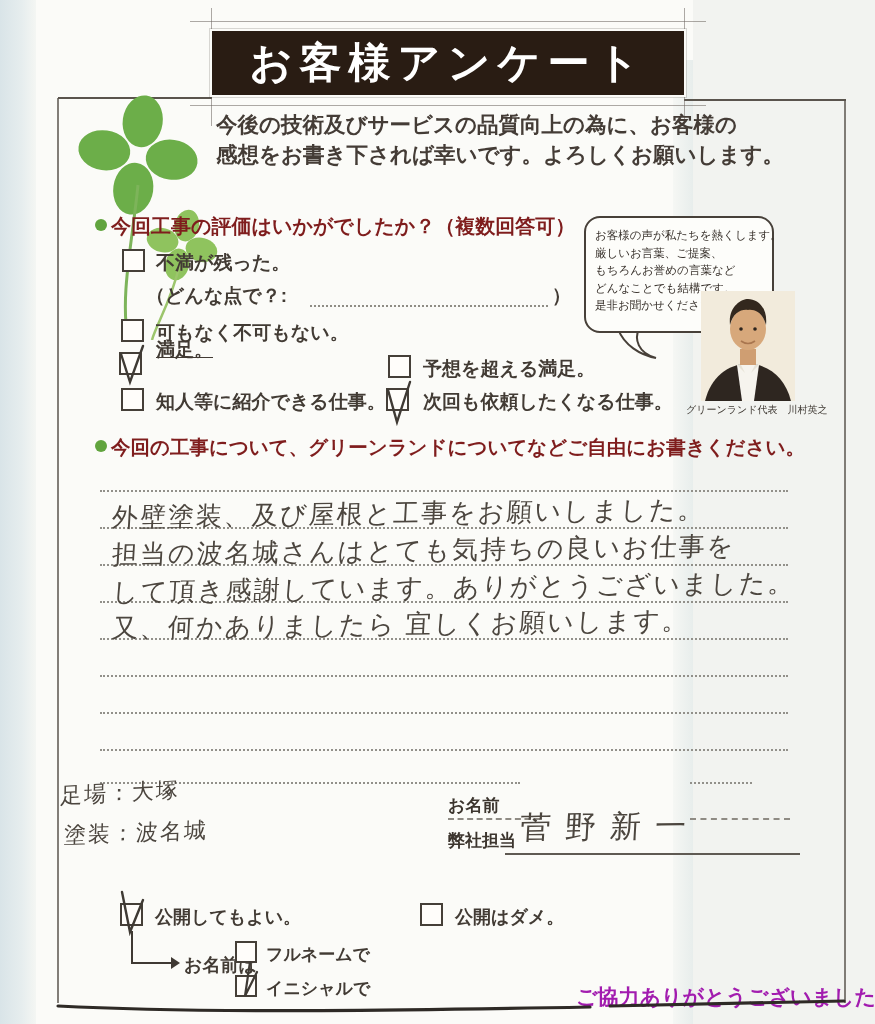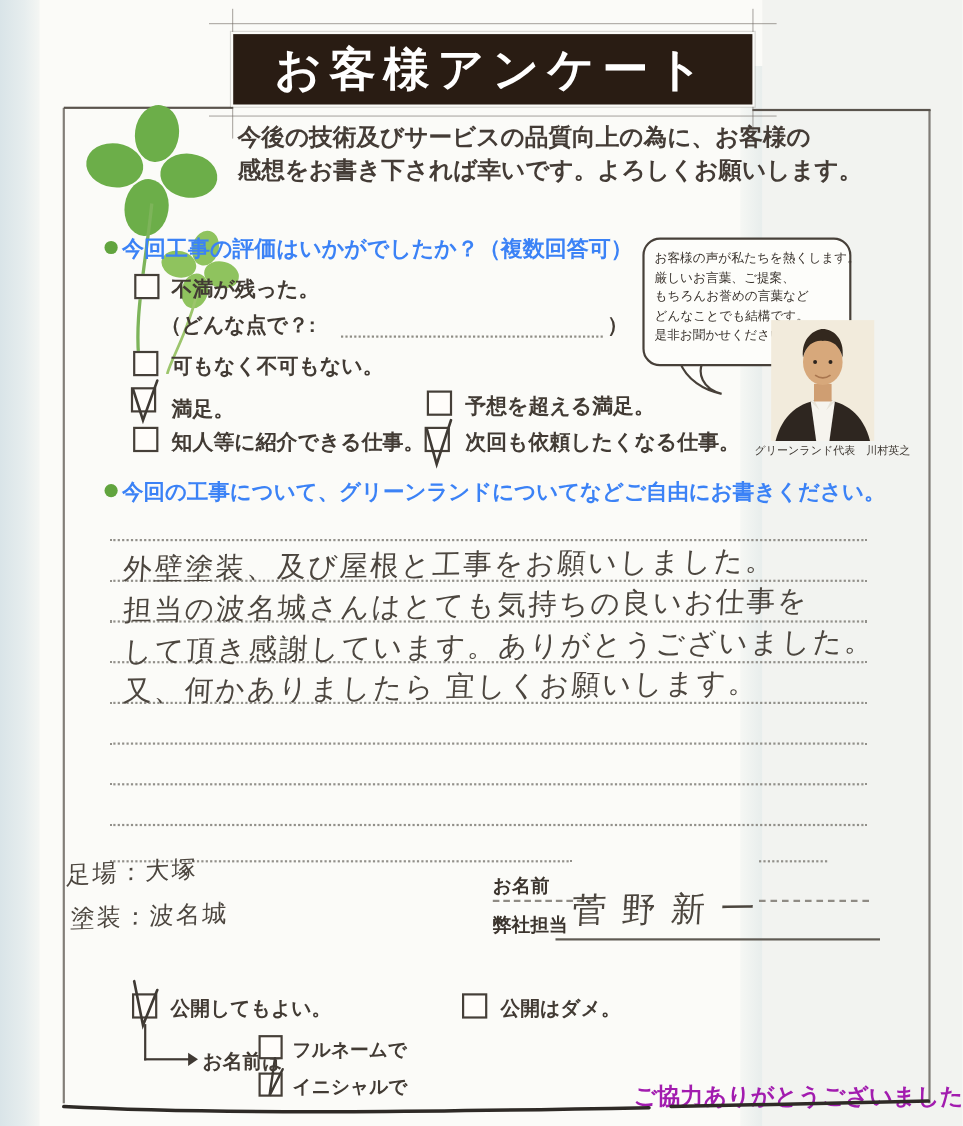--- a/index.html
+++ b/index.html
@@ -22,21 +22,21 @@
 
   
   .banner { position:absolute; left:212px; top:31px; width:472px; height:64px;
             background:#291c13; display:flex; align-items:center; justify-content:center;
             box-shadow:0 0 0 2px #fbfbf8, 0 0 0 3px #4a443d33; }
   .banner span { color:#fff; font-size:42px; font-weight:bold; letter-spacing:7px; white-space:nowrap; }
 
   .intro { position:absolute; left:216px; top:110px; width:575px;
            font-size:21.5px; font-weight:600; color:#443c36; line-height:30px; white-space:nowrap; }
 
-  .heading { position:absolute; font-weight:bold; color:#3b82f6; white-space:nowrap; }
+  .heading { position:absolute; font-weight:bold; color:#7f1d1d; white-space:nowrap; }
   .bullet  { display:inline-block; width:12px; height:12px; border-radius:50%;
              background:#61a43e; margin-right:4px; vertical-align:2px; }
 
   
   .cb { position:absolute; width:23px; height:23px; border:2.5px solid #453f38; background:#fffdfa; }
   .check { position:absolute; overflow:visible; pointer-events:none; }
   .opt-label { position:absolute; font-size:19px; font-weight:600; color:#423b34; white-space:nowrap; }
 
   .followup { position:absolute; left:146px; top:283px; font-size:19px; font-weight:600; color:#423b34; }
   .followup-line { position:absolute; left:310px; top:305px; width:238px; border-top:2px dotted #8f8d85; }
@@ -136,21 +136,21 @@
   <div class="followup-line"></div>
   <span class="followup-close">）</span>
 
   <div class="cb" style="left:121px; top:319px;"></div>
   <div class="opt-label" style="left:156px; top:320px;">可もなく不可もない。</div>
 
   <div class="cb" style="left:119px; top:352px;"></div>
   <svg class="check" style="left:115px; top:344px;" width="40" height="44" viewBox="0 0 40 44">
     <polyline points="6,10 15,38 28,2" fill="none" stroke="#3f3a34" stroke-width="2.4" stroke-linecap="round"></polyline>
   </svg>
-  <div class="opt-label" style="left:156px; top:359px;">満足。</div>
+  <div class="opt-label" style="left:156px; top:337px;text-decoration:underline;">満足。</div>
 
   <div class="cb" style="left:121px; top:388px;"></div>
   <div class="opt-label" style="left:156px; top:389px;">知人等に紹介できる仕事。</div>
 
   <div class="cb" style="left:388px; top:355px;"></div>
   <div class="opt-label" style="left:423px; top:356px;">予想を超える満足。</div>
 
   <div class="cb" style="left:386px; top:388px;"></div>
   <svg class="check" style="left:382px; top:380px;" width="40" height="48" viewBox="0 0 40 48">
     <polyline points="6,10 15,42 28,2" fill="none" stroke="#3f3a34" stroke-width="2.4" stroke-linecap="round"></polyline>

